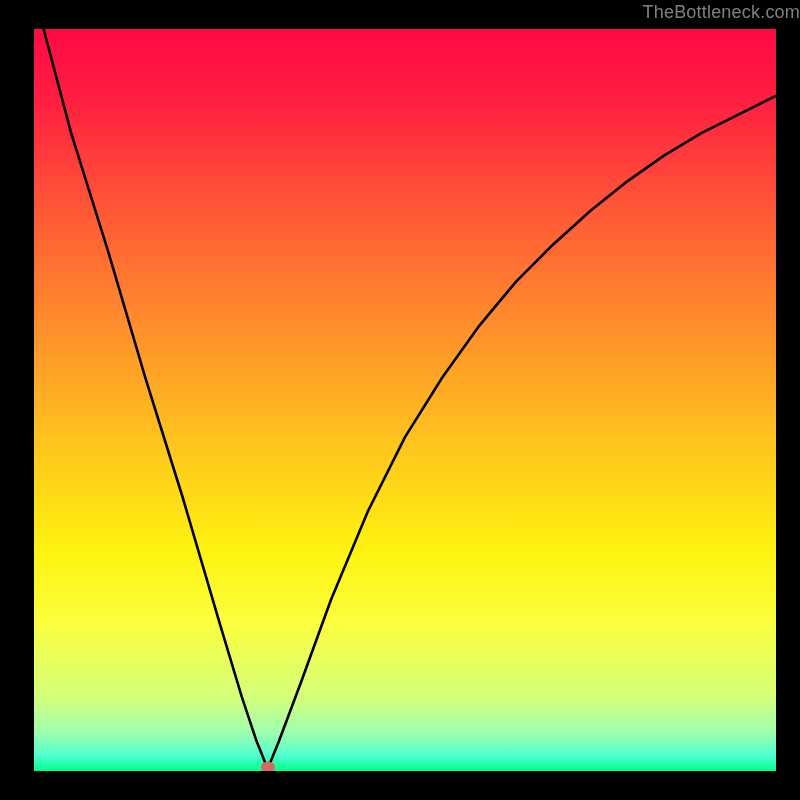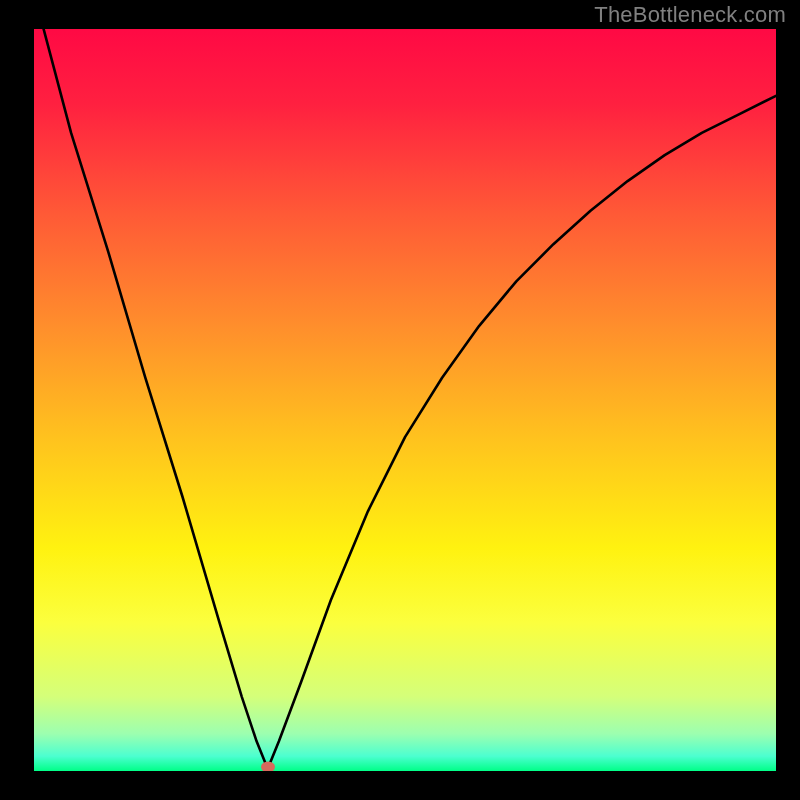--- a/index.html
+++ b/index.html
@@ -13,23 +13,23 @@
   }
   .frame {
     position: relative;
     width: 800px;
     height: 800px;
     background: #000;
   }
   .watermark {
     position: absolute;
     top: 2px;
-    right: 14px;
+    right: 0;
     color: #808080;
-    font-size: 22px;
+    font-size: 18px;
     letter-spacing: 0.2px;
     font-weight: 400;
     z-index: 10;
   }
   .plot-area {
     position: absolute;
     left: 34px;
     top: 29px;
     width: 742px;
     height: 742px;

